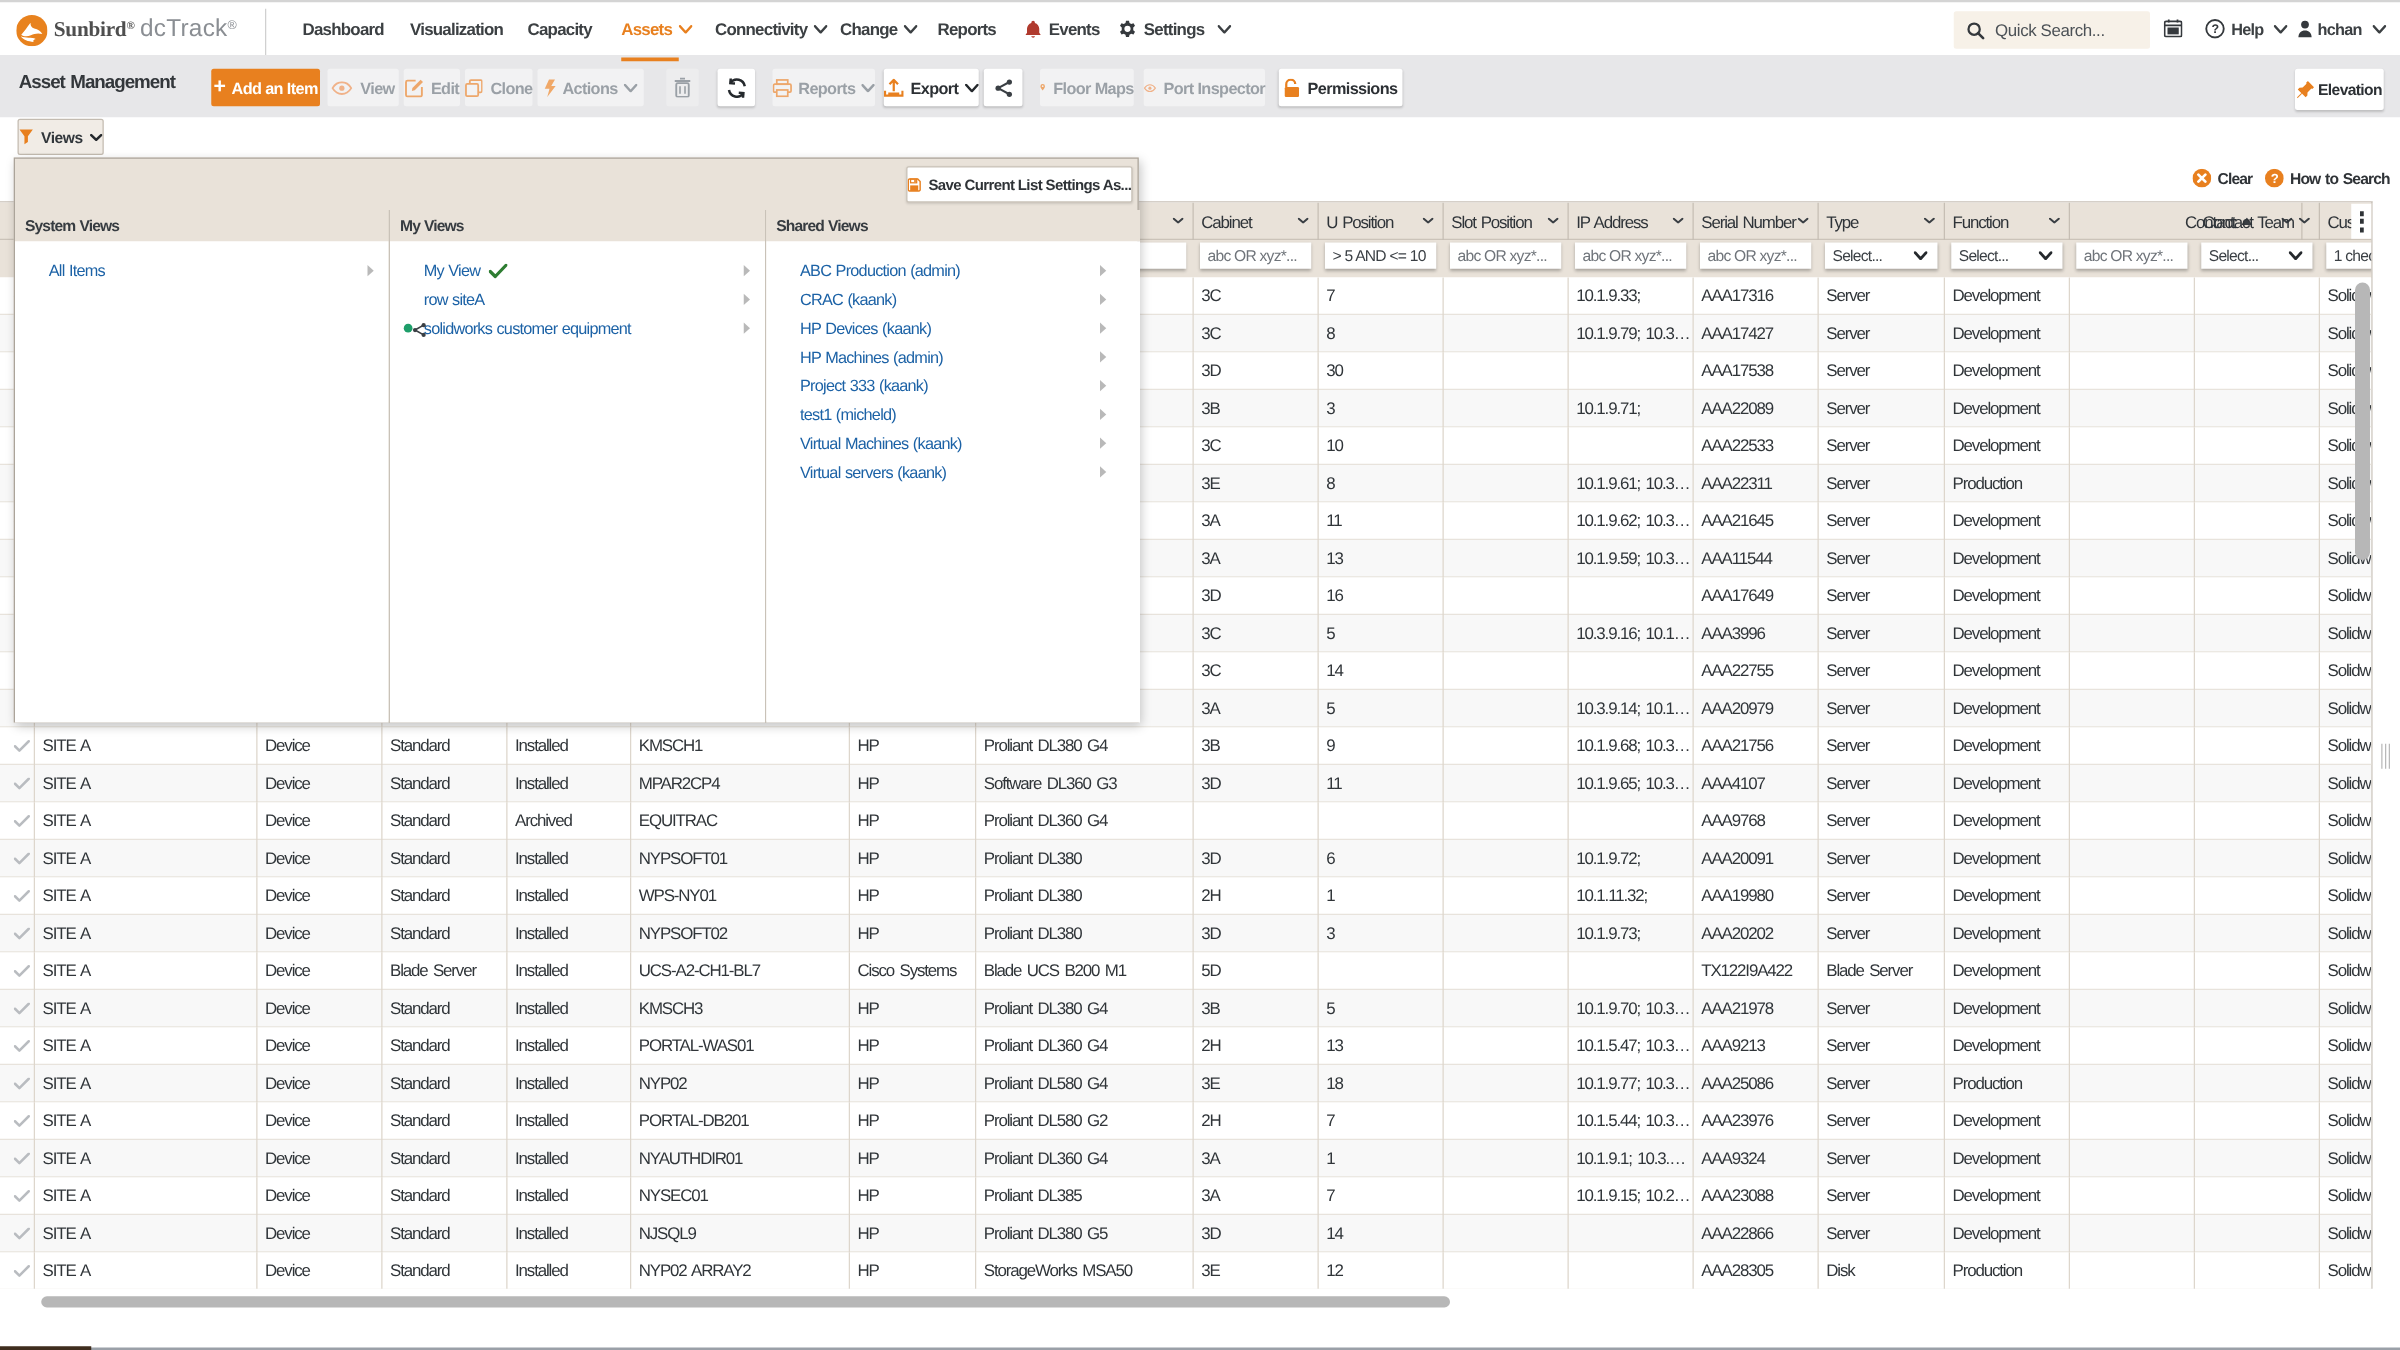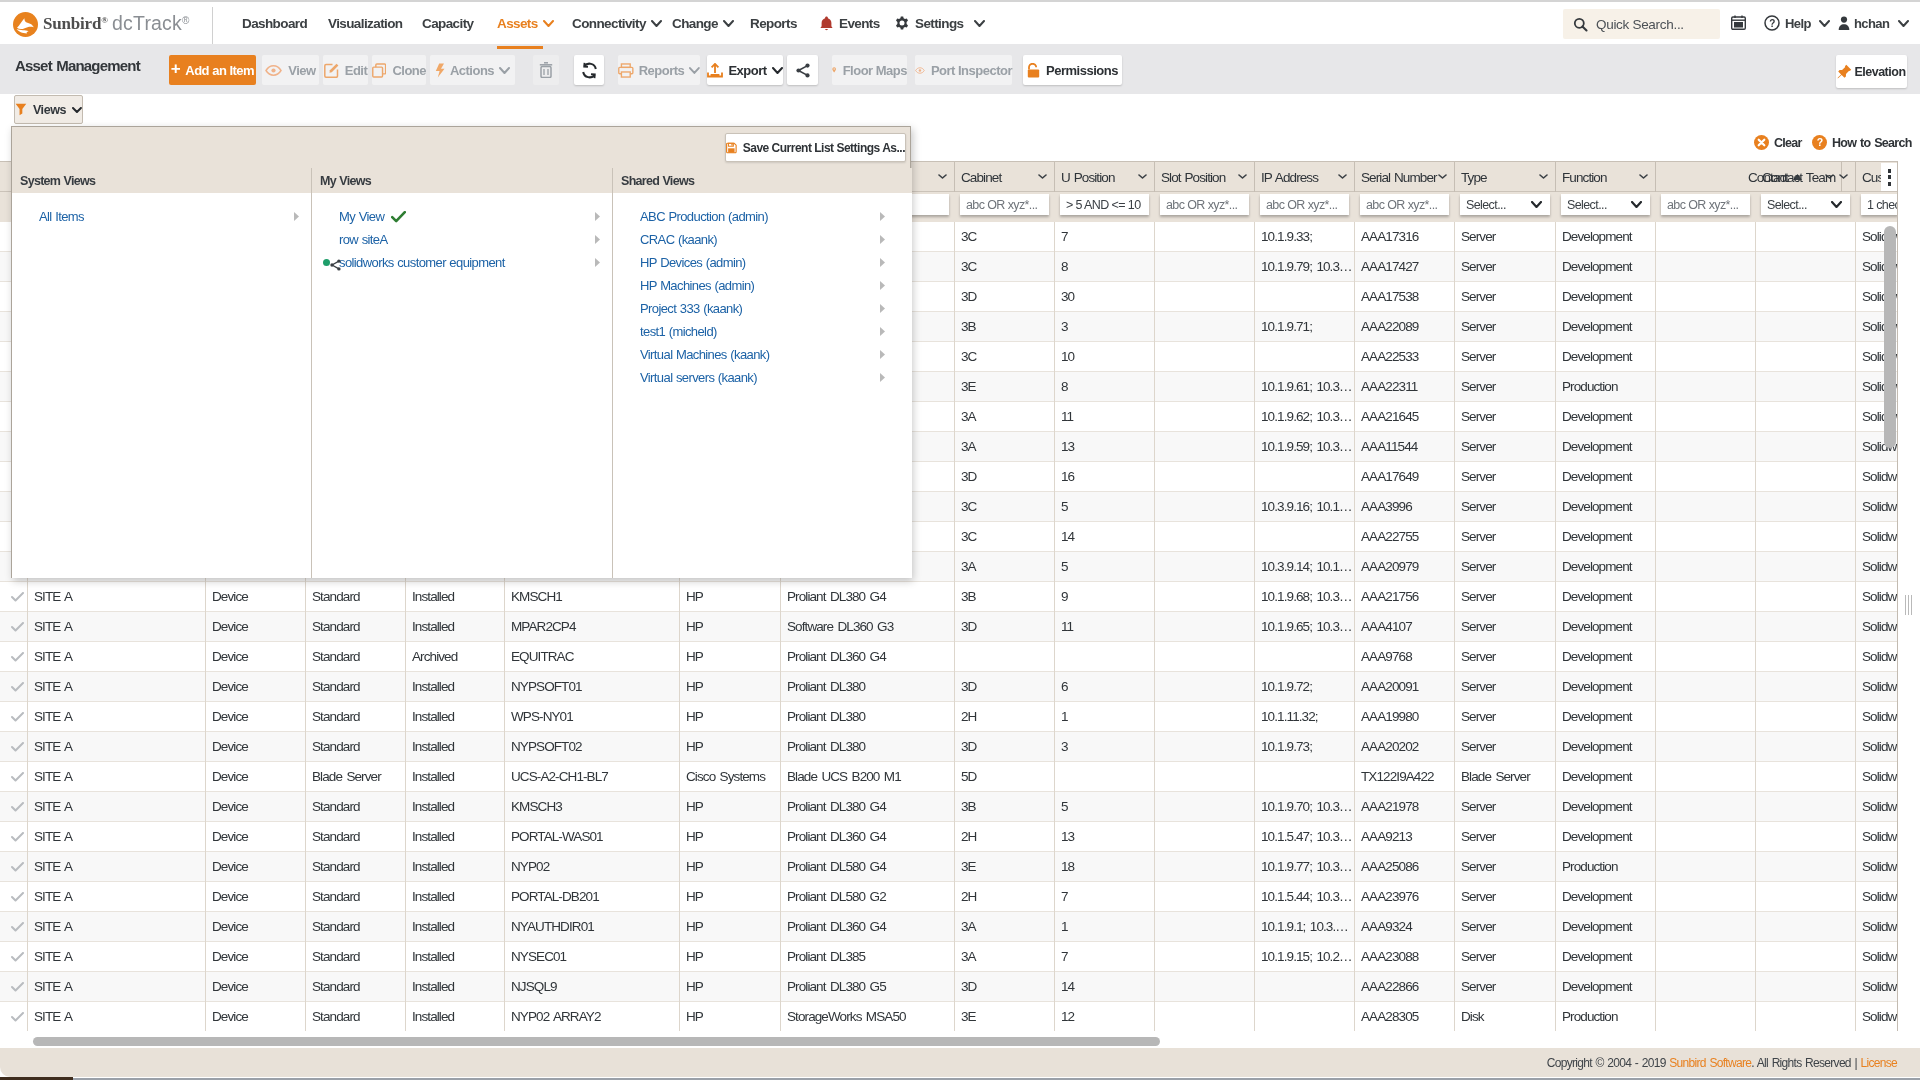--- a/index.html
+++ b/index.html
@@ -1084,23 +1084,20 @@
         </div>
   </div>
 </div>
 <div id="vthumb"></div>
 <div id="grip" style="position:absolute;left:1905px;top:595px;width:9px;height:20px">
       <i style="left:0"></i>
       <i style="left:3px"></i>
       <i style="left:6px"></i>
     </div>
 <div id="hthumb"></div>
-<div id="footer">
-      <div class="txt">Copyright © 2004 - 2019 <a>Sunbird Software</a>. All Rights Reserved | <a>License</a></div>
-    </div>
 <div id="bottombar">
       <i></i>
     </div>
 <div id="panel">
   <div id="psave"><svg width="14" height="14" viewBox="0 0 14 14">
           <path d="M0.8 2 A1.2 1.2 0 0 1 2 0.8 L10.7 0.8 L13.2 3.3 L13.2 12 A1.2 1.2 0 0 1 12 13.2 L2 13.2 A1.2 1.2 0 0 1 0.8 12 Z" fill="none" stroke="#e8801f" stroke-width="1.5"></path>
           <rect x="3.2" y="0.8" width="6.4" height="3.9" fill="none" stroke="#e8801f" stroke-width="1.3"></rect>
           <rect x="7" y="1.5" width="1.7" height="2.4" fill="#e8801f"></rect>
           <rect x="2.8" y="7.4" width="8.4" height="5.8" fill="#e8801f"></rect>
         </svg>Save Current List Settings As...</div>
@@ -1172,21 +1169,21 @@
           </div>
           <div class="pli" style="top:35px">
             <span class="plt">CRAC (kaank)</span>
             <span class="pla" style="right:26px">
               <svg width="7" height="11" viewBox="0 0 7 11">
                 <path d="M1 1 L6 5.5 L1 10 Z" fill="#b9b9b9"></path>
               </svg>
             </span>
           </div>
           <div class="pli" style="top:58px">
-            <span class="plt">HP Devices (admin)</span>
+            <span class="plt">HP Devices (kaank)</span>
             <span class="pla" style="right:26px">
               <svg width="7" height="11" viewBox="0 0 7 11">
                 <path d="M1 1 L6 5.5 L1 10 Z" fill="#b9b9b9"></path>
               </svg>
             </span>
           </div>
           <div class="pli" style="top:81px">
             <span class="plt">HP Machines (admin)</span>
             <span class="pla" style="right:26px">
               <svg width="7" height="11" viewBox="0 0 7 11">

